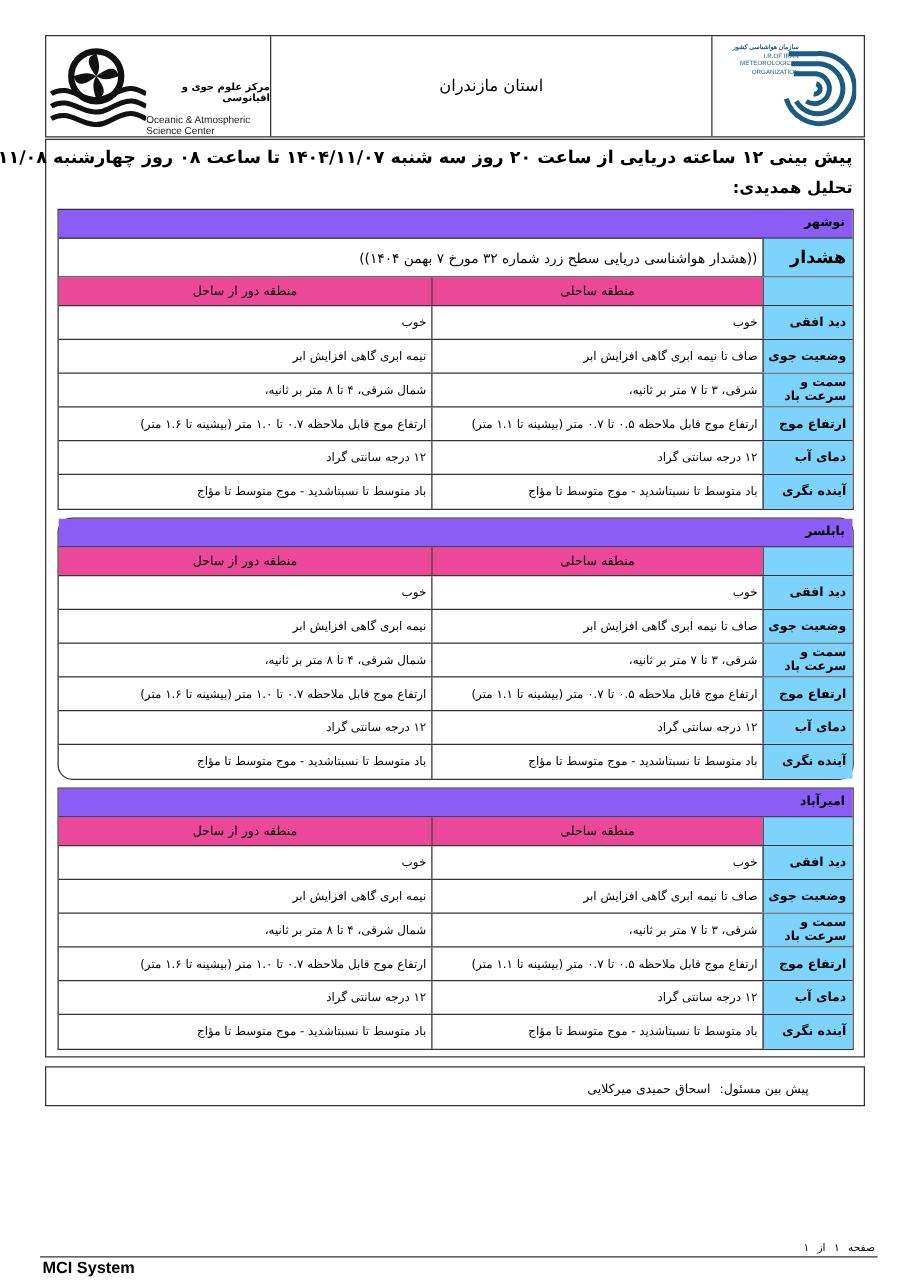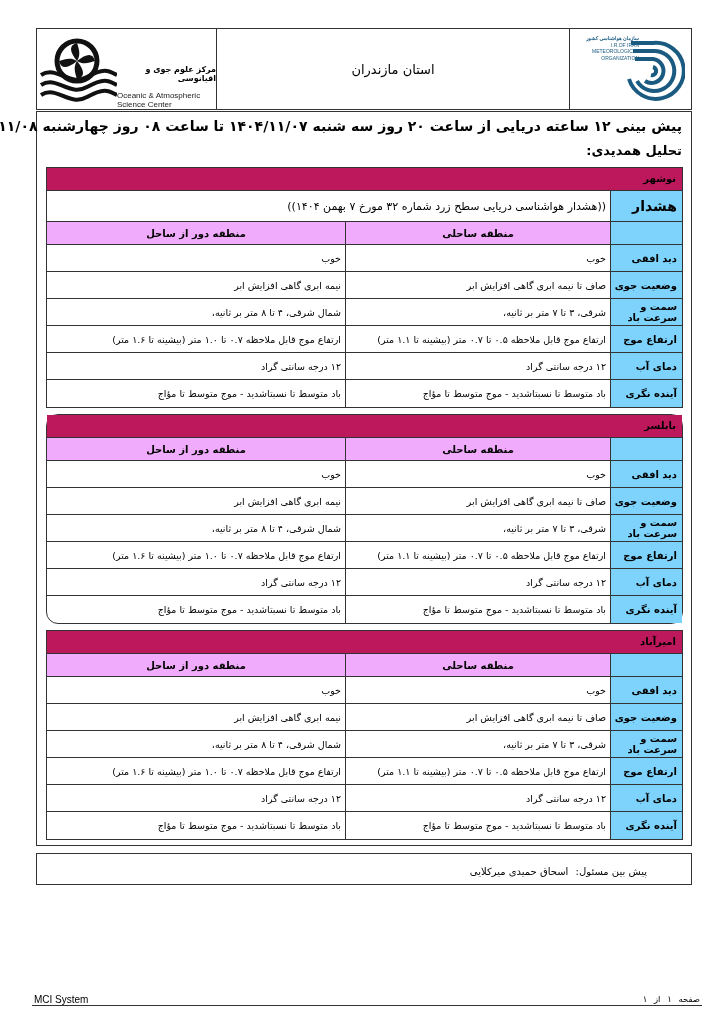--- a/index.html
+++ b/index.html
@@ -26,46 +26,46 @@
 
   .main {
     position: absolute; left: 36px; top: 111px; width: 656px; height: 735px;
     border: 1px solid #333; direction: rtl;
   }
   .forecast-title { position: absolute; right: 9px; top: 6px; font-size: 14px; font-weight: bold; white-space: nowrap; }
   .synoptic-label { position: absolute; right: 9px; top: 31px; font-size: 13px; font-weight: bold; }
 
   .station { position: absolute; left: 9px; width: 637px; border: 1px solid #333; direction: rtl; }
   .station-name {
-    background: #be185d; height: 23px; border-bottom: 1px solid #333;
+    background: #8b5cf6; height: 23px; border-bottom: 1px solid #333;
     font-size: 10px; font-weight: bold; padding-right: 6px; line-height: 22px;
   }
   .row { display: flex; flex-direction: row; height: 27px; border-bottom: 1px solid #333; }
   .row:last-child { border-bottom: none; }
   .row.warning { height: 31px; }
   .cell-label {
     width: 72px; background: #7dd3fc; border-left: 1px solid #333;
     font-size: 10px; font-weight: bold; padding-right: 5px; display: flex; align-items: center;
   }
   .warning .cell-label { font-size: 14px; }
   .cell { width: 265px; border-left: 1px solid #333; font-size: 9.5px; padding-right: 4px; display: flex; align-items: center; white-space: nowrap; }
   .cell.last { border-left: none; width: 298px; }
   .cell.warn-text { width: 563px; border-left: none; font-size: 11px; }
-  .row.head .cell { background: #f0abfc; justify-content: center; font-weight: bold; font-size: 10px; padding-right: 0; }
+  .row.head .cell { background: #ec4899; justify-content: center; font-weight: normal; font-size: 10px; padding-right: 0; }
   .row.head { height: 23px; }
 
   .footer-box {
     position: absolute; left: 36px; top: 853px; width: 656px; height: 32px;
     border: 1px solid #333; direction: rtl;
   }
   .forecaster { position: absolute; right: 44px; top: 12px; font-size: 10px; white-space: nowrap; }
   .forecaster .name { margin-right: 4px; }
 
   .page-footer { position: absolute; left: 32px; top: 994px; width: 670px; height: 12px; border-bottom: 1px solid #333; }
-  .mci { position: absolute; left: 2px; top: 0; font-size: 10px; font-weight: normal; font-family: "Liberation Sans", sans-serif; }
+  .mci { position: absolute; left: 2px; top: 12px; font-size: 13px; font-weight: bold; font-family: "Liberation Sans", sans-serif; }
   .page-num { position: absolute; right: 2px; top: 0; font-size: 8.5px; direction: rtl; word-spacing: 4px; }
 </style>
 </head>
 <body>
 
 <div class="header">
   <div class="logo-left">
     <svg class="oasc-svg" width="78" height="70" viewBox="0 0 78 70">
       <circle cx="38" cy="26" r="20" fill="none" stroke="#111" stroke-width="5"></circle>
       <path d="M38 26 C 30 16, 30 10, 38 8 C 40 14, 42 20, 38 26 Z" fill="#111"></path>

